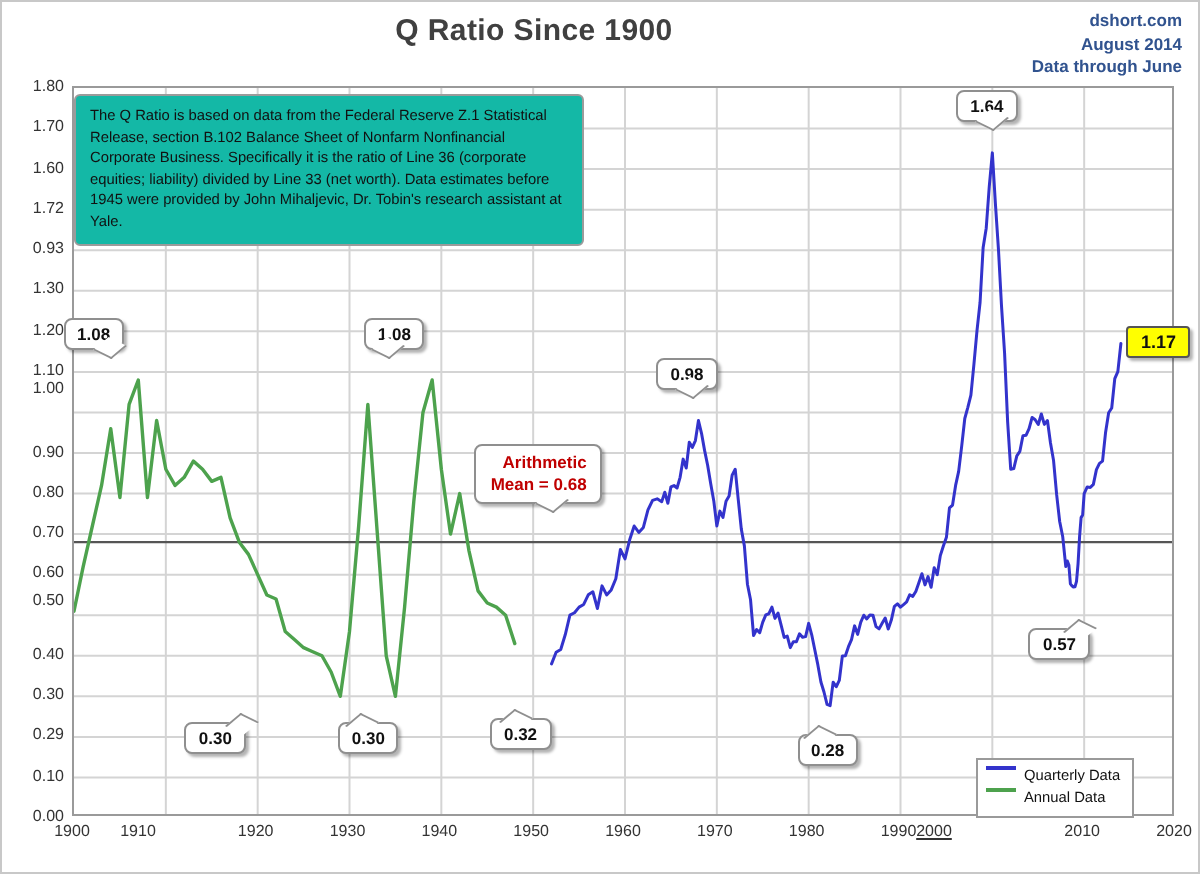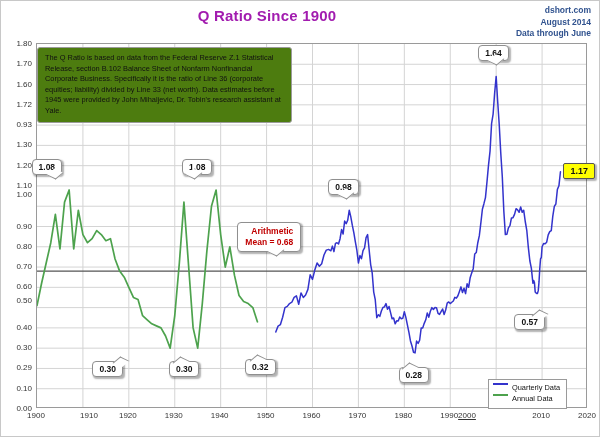--- a/index.html
+++ b/index.html
@@ -11,21 +11,21 @@
     position:relative;
     box-sizing:border-box;
     border:1px solid #c8c8c8;
   }
   #root{position:absolute;inset:0;}
 
   
   #chart-title{
     position:absolute;left:0;top:6px;width:532px;
     text-align:center;
-    font-size:15px;font-weight:bold;color:#a21caf;
+    font-size:15px;font-weight:bold;color:#404040;
     letter-spacing:.2px;
   }
   #source-block{
     position:absolute;right:8px;top:4px;
     text-align:right;
     font-size:8.5px;font-weight:bold;color:#31538f;
     line-height:11.5px;
   }
 
   
@@ -52,21 +52,21 @@
     position:absolute;top:410px;
     font-size:8px;color:#333;
     transform:translateX(-50%);
     white-space:nowrap;
   }
 
   
   #desc-box{
     position:absolute;left:36px;top:46px;width:255px;
     border:1px solid #9b9b9b;border-radius:3px;
-    background:#4d7c0f;
+    background:#14b8a6;
     padding:5px 6px 5px 7px;
     font-size:7.4px;line-height:10.6px;color:#111;
     box-sizing:border-box;
   }
 
   
   .callout{
     position:absolute;
     background:#fff;
     border:1px solid #8f8f8f;
@@ -148,21 +148,21 @@
       <div class="ylab" style="top: 163.667px;">1.20</div>
       <div class="ylab" style="top: 143.389px;">1.30</div>
       <div class="ylab" style="top: 123.111px;">0.93</div>
       <div class="ylab" style="top: 102.833px;">1.72</div>
       <div class="ylab" style="top: 82.5556px;">1.60</div>
       <div class="ylab" style="top: 62.2778px;">1.70</div>
       <div class="ylab" style="top: 42px;">1.80</div>
     </div>
   <div id="xlabels">
       <div class="xlab" style="left: 35px;">1900</div>
-      <div class="xlab" style="left: 88px;">1910</div>
+      <div class="xlab" style="left: 68px;">1910</div>
       <div class="xlab" style="left: 126.833px;">1920</div>
       <div class="xlab" style="left: 172.75px;">1930</div>
       <div class="xlab" style="left: 218.667px;">1940</div>
       <div class="xlab" style="left: 264.583px;">1950</div>
       <div class="xlab" style="left: 310.5px;">1960</div>
       <div class="xlab" style="left: 356.417px;">1970</div>
       <div class="xlab" style="left: 402.333px;">1980</div>
       <div class="xlab" style="left: 448.25px;">1990</div>
       <div class="xlab" style="left: 466px; text-decoration: underline;">2000</div>
       <div class="xlab" style="left: 540.083px;">2010</div>

